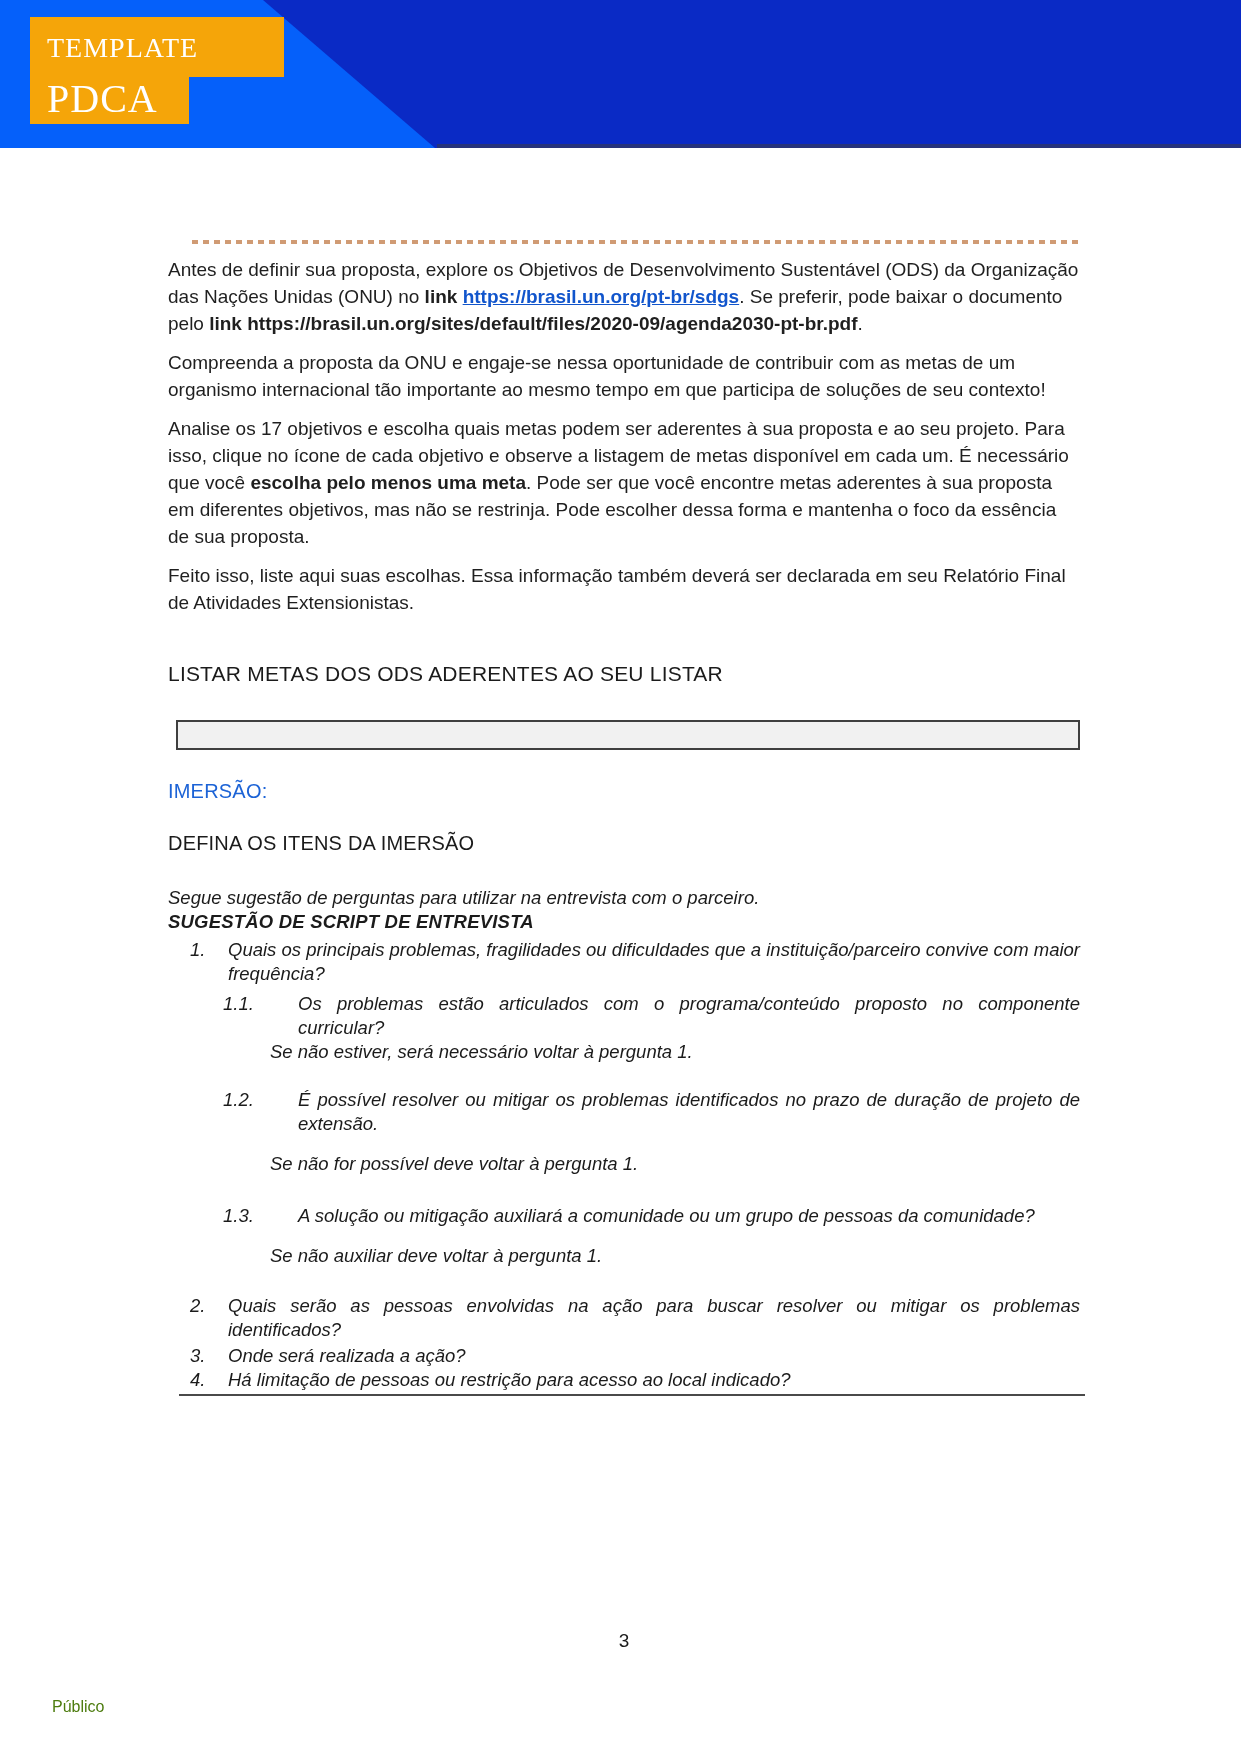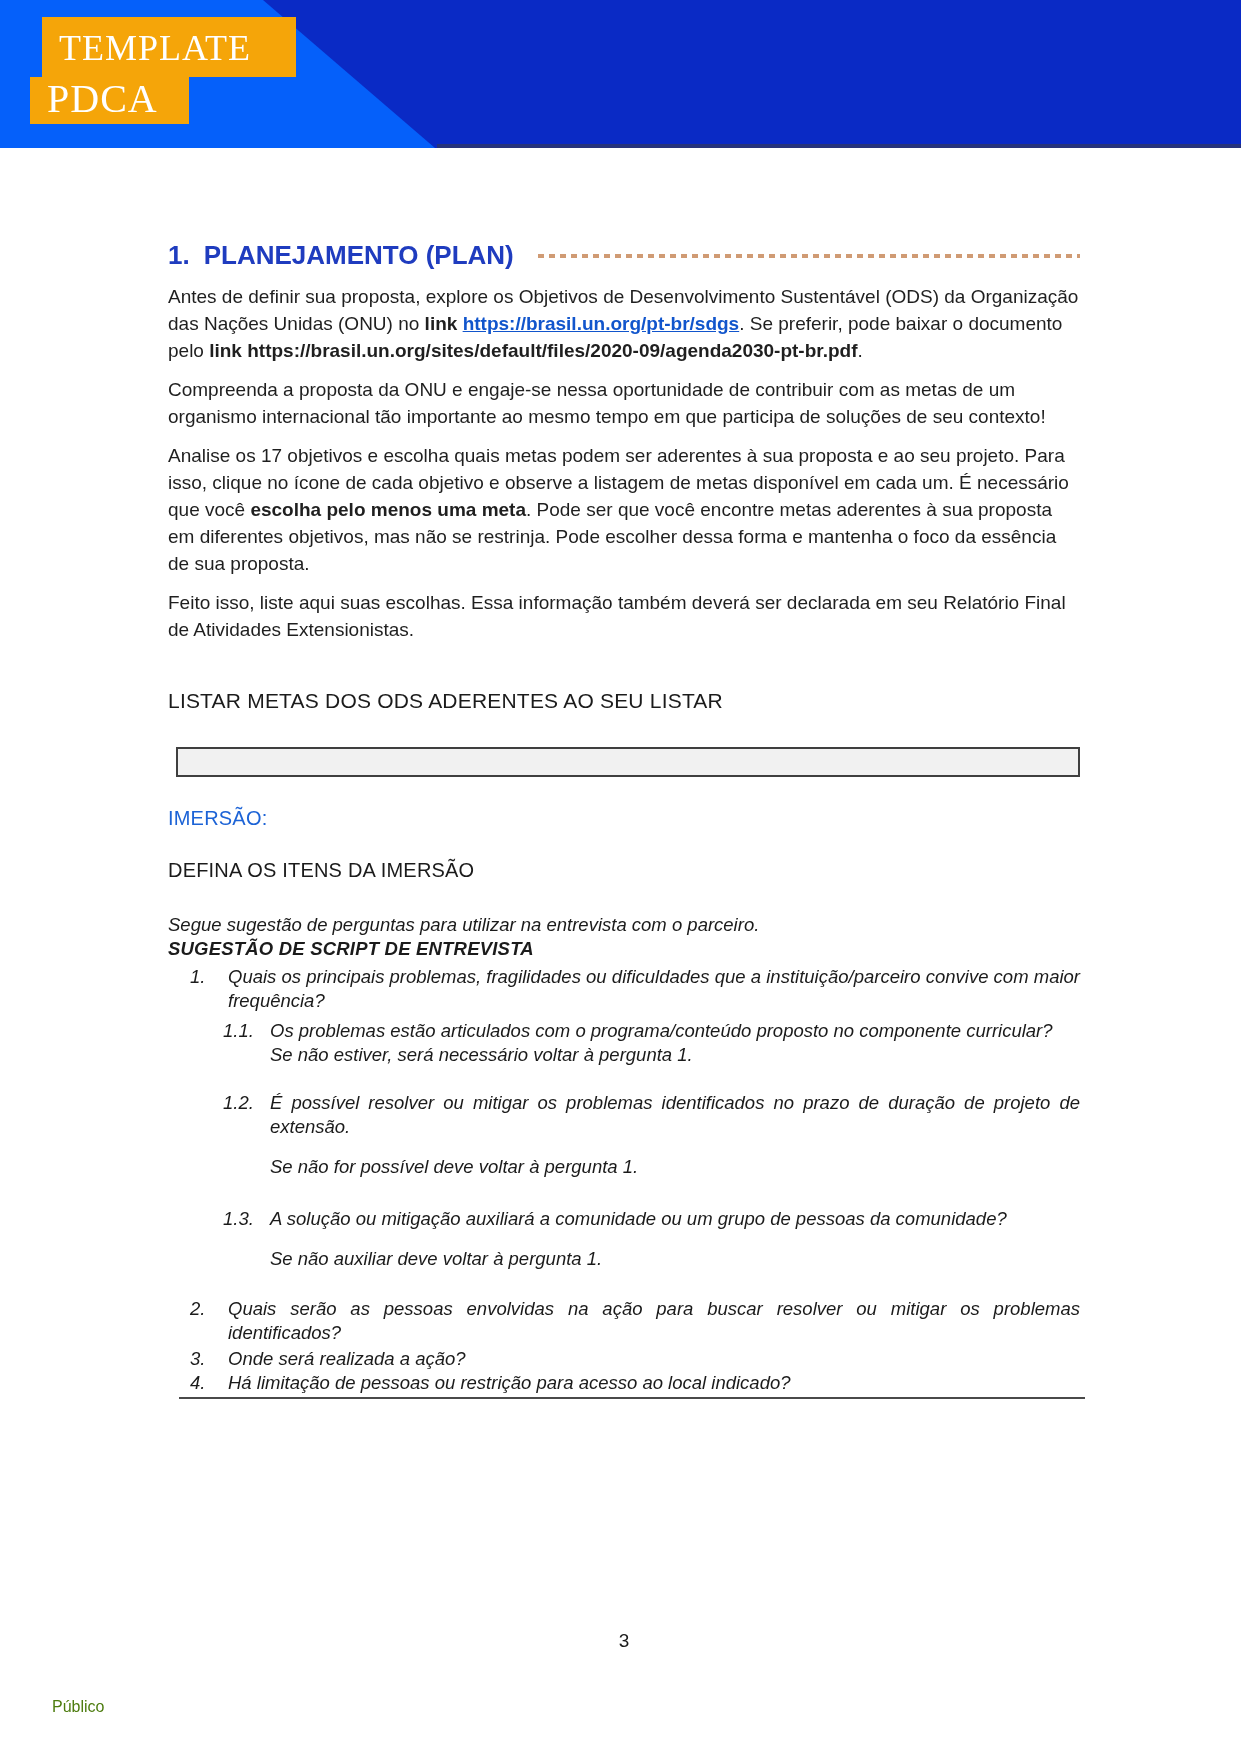--- a/index.html
+++ b/index.html
@@ -13,21 +13,21 @@
   .banner { position:absolute; top:0; left:0; width:1241px; height:148px;
     background:var(--banner-light, #0560FA); }
   .banner-dark { position:absolute; inset:0;
     background:var(--banner-dark, #0A2AC5);
     clip-path:polygon(263px 0, 1241px 0, 1241px 148px, 435px 148px); }
   .banner-edge { position:absolute; left:437px; right:0; bottom:0; height:4px;
     background:var(--banner-edge, #26337C); }
   .logo { position:absolute; top:17px; left:30px;
     font-family:"Liberation Serif", serif; color:#fff; }
   .logo-row1 { width:254px; height:60px; background:var(--banner-orange, #F5A509);
-    font-size:36px; line-height:62px; padding-left:17px; letter-spacing:1px;margin-left:12px; }
+    font-size:28px; line-height:62px; padding-left:17px; letter-spacing:1px; }
   .logo-row2 { width:159px; height:47px; background:var(--banner-orange, #F5A509);
     font-size:40px; line-height:44px; padding-left:17px; letter-spacing:1px; }
   
   .content { position:absolute; left:168px; top:240px; width:912px; }
   .h1-row { display:flex; align-items:center; }
   h1.title { font-size:26px; font-weight:bold; color:var(--heading-blue, #1F3CBF);
     white-space:nowrap; }
   .hgap { display:inline-block; width:14px; }
   .dashes { flex:1; height:4px; margin-left:24px;
     background:repeating-linear-gradient(to right,
@@ -51,21 +51,21 @@
   .defina-itens { margin-top:29px; font-size:20px; color:#1b1b1b;
     letter-spacing:.2px; }
   
   .interview { margin-top:31px; font-style:italic; font-size:18.5px;
     line-height:24px; color:#1b1b1b; }
   .iv-title { font-weight:bold; letter-spacing:.2px; }
   .qrow { display:flex; }
   .qrow .num  { flex:none; width:38px; }
   .qrow .qtext { flex:1; }
   .l1 { padding-left:22px; }
-  .l2 { padding-left:55px; }
+  .l2 { padding-left:55px;gap:28px; }
   .l2 .num { width:47px; }
   .note { padding-left:102px; }
   .justify .qtext { text-align:justify; }
   .mt4  { margin-top:4px; }  .mt6  { margin-top:6px; }
   .mt14 { } .mt16 { margin-top:16px; }
   .mt24 { margin-top:24px; } .mt26 { margin-top:26px; }
   .mt28 { margin-top:28px; } .mt2  { margin-top:2px; }
   .rule { margin-left:11px; width:906px; margin-top:2px;
     border-top:2px solid var(--rule-gray, #4A4A4A); }
   
@@ -88,21 +88,20 @@
       </div>
       <div class="logo-row2">
         <span>PDCA</span>
       </div>
     </div>
   </header>
 
   <main class="content">
 
     <div class="h1-row">
-      <h1 class="title"><span>1.</span><span class="hgap"></span><span>PLANEJAMENTO (PLAN)</span></h1>
       <div class="dashes"></div>
     </div>
 
     <p class="body"><span>Antes de definir sua proposta, explore os Objetivos de Desenvolvimento Sustentável (ODS) da Organização das Nações Unidas (ONU) no </span><b>link </b><a class="link">https://brasil.un.org/pt-br/sdgs</a><span>. Se preferir, pode baixar o documento pelo </span><b>link https://brasil.un.org/sites/default/files/2020-09/agenda2030-pt-br.pdf</b><span>.</span></p>
 
     <p class="body">Compreenda a proposta da ONU e engaje-se nessa oportunidade de contribuir com as metas de um organismo internacional tão importante ao mesmo tempo em que participa de soluções de seu contexto!</p>
 
     <p class="body mt-p3"><span>Analise os 17 objetivos e escolha quais metas podem ser aderentes à sua proposta e ao seu projeto. Para isso, clique no ícone de cada objetivo e observe a listagem de metas disponível em cada um. É necessário que você </span><b>escolha pelo menos uma meta</b><span>. Pode ser que você encontre metas aderentes à sua proposta em diferentes objetivos, mas não se restrinja. Pode escolher dessa forma e mantenha o foco da essência de sua proposta.</span></p>
 
     <p class="body mt-p4">Feito isso, liste aqui suas escolhas. Essa informação também deverá ser declarada em seu Relatório Final de Atividades Extensionistas.</p>

